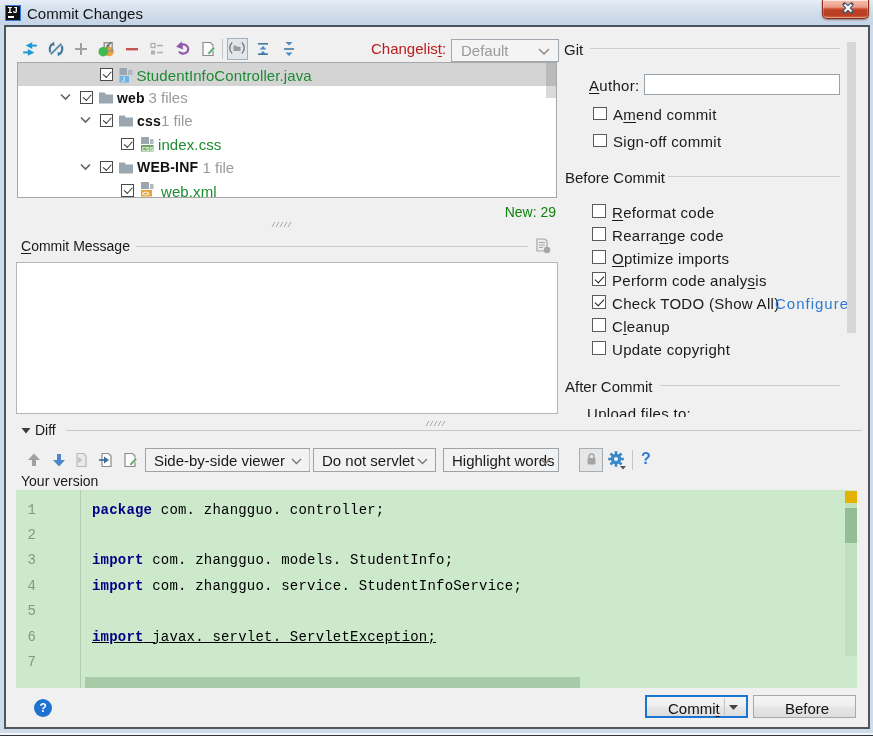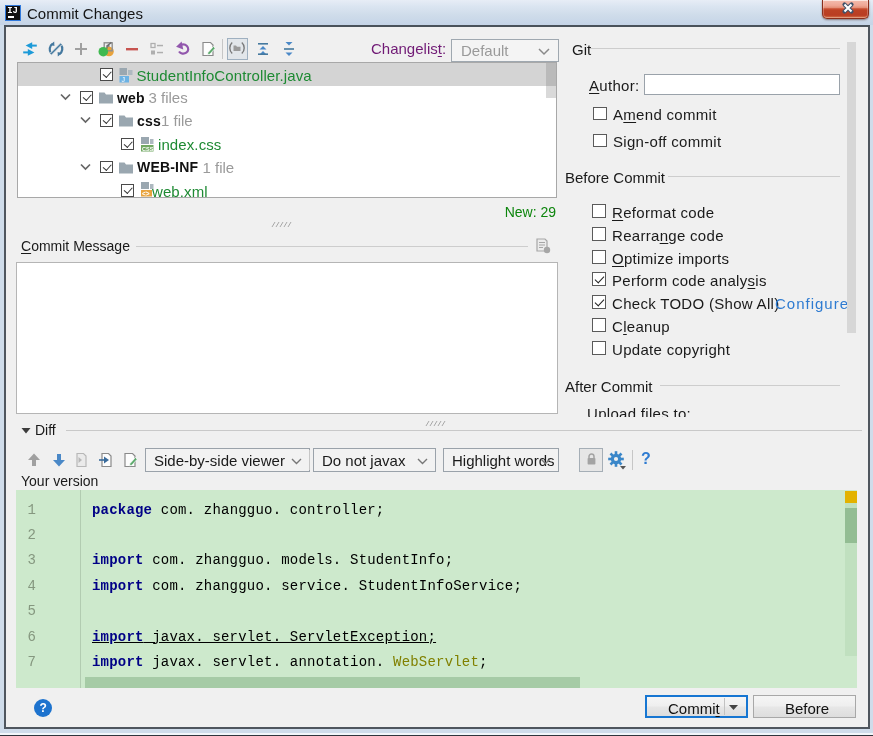--- a/index.html
+++ b/index.html
@@ -22,21 +22,21 @@
   #logo{left:5px;top:5px;width:13.5px;height:13.5px;background:#101010;border:1.6px solid #3079dc;}
   #logo .ij{position:absolute;left:1.2px;top:0.2px;color:#fff;font:bold 9px "Liberation Mono",monospace;letter-spacing:0px;}
   #logo .bar{position:absolute;left:1.8px;bottom:2px;width:6px;height:1.8px;background:#fff;}
   #wtitle{left:27px;top:5px;font-size:15px;color:#151515;line-height:18px;}
   #closebtn{left:822px;top:0px;width:45px;height:17.5px;border:1px solid #8a2e1b;border-top:none;
     border-radius:0 0 5px 5px;
     background:linear-gradient(180deg,#f4bdae 0%,#efa795 30%,#e18a71 45%,#cb5134 48%,#bc4124 58%,#b93d22 85%,#cc603c 94%,#e08a60 100%);
     box-shadow:inset 0 1px 0 rgba(255,255,255,.5), inset 0 0 0 1px rgba(255,255,255,.25), 0 1px 2px rgba(60,20,10,.5);}
   
   .ticon{top:41px;width:16px;height:16px;}
-  #chlabel{left:371px;top:40px;font-size:15px;color:#701a75;}
+  #chlabel{left:371px;top:40px;font-size:15px;color:#b91c1c;}
   #chcombo{left:451px;top:38.5px;width:108px;height:23px;background:#f4f4f4;border:1px solid #9fa8b0;box-sizing:border-box;}
   #chcombo .t{position:absolute;left:9px;top:2.5px;font-size:15px;color:#9a9a9a;}
   
   #treepanel{left:16.5px;top:61.5px;width:540px;height:136.5px;background:#fff;border:1px solid #a8a8a8;box-sizing:border-box;}
   .cb{position:absolute;width:10.5px;height:10.5px;border:1.5px solid #4a4a4a;background:#fff;}
   .cb .tick{position:absolute;left:1.5px;top:2px;width:7px;height:3.5px;border-left:1.8px solid #333;border-bottom:1.8px solid #333;transform:rotate(-48deg);}
   .gname{color:#1e8a33;font-size:15px;letter-spacing:0.1px;}
   .dname{color:#111;font-size:14px;font-weight:bold;letter-spacing:0.2px;}
   .gray{color:#9a9a9a;font-size:15px;}
   
@@ -230,21 +230,21 @@
 
   <div class="abs cb" style="left:121px;top:184px;">
       <span class="tick"></span>
     </div>
   <svg class="abs" style="left:139px;top:181.4px" width="16" height="16" viewBox="0 0 16 16">
     <path d="M2 1 L10 1 L10 8 L2 8 Z" fill="#9aa7b0"></path>
     <path d="M11 3 L14.5 3 L14.5 8 L11 8 Z" fill="#aeb9c0"></path>
     <rect x="2" y="9" width="11" height="6.5" fill="#e8a33d"></rect>
     <text x="3" y="14.8" font-size="6.5" fill="#fff" font-family="Liberation Sans" font-weight="bold">&lt;&gt;</text>
   </svg>
-  <div class="abs gname" style="left:152px;top:182.5px;">web.xml</div>
+  <div class="abs gname" style="left:161px;top:182.5px;">web.xml</div>
 
   <div class="abs" style="left:546px;top:63px;width:10px;height:35px;background:rgba(120,120,120,0.28);"></div>
 </div>
 
 <div class="abs" style="left:396px;top:204px;width:160px;text-align:right;font-size:14px;color:#0d850d;">New: <span style="color:#0d850d">29</span></div>
 <svg class="abs" style="left:270px;top:221px" width="22" height="7">
     <path d="M2 6 L5 1 M6 6 L9 1 M10 6 L13 1 M14 6 L17 1 M18 6 L21 1" stroke="#a8a8a8" stroke-width="1"></path>
   </svg>
 
 <div class="abs" style="left:21px;top:238px;font-size:14px;color:#1a1a1a;"><u>C</u>ommit Message</div>
@@ -252,21 +252,21 @@
 <div class="abs" id="cmicon">
 <svg class="abs" style="left:534px;top:237px" width="17" height="17" viewBox="0 0 17 17" opacity="0.85">
   <path d="M3 2 L11 2 L13 4 L13 14 L3 14 Z" fill="#ececec" stroke="#9a9a9a" stroke-width="1.2"></path>
   <path d="M5 5.5 L11 5.5 M5 8 L11 8 M5 10.5 L9 10.5" stroke="#9a9a9a" stroke-width="1.1"></path>
   <circle cx="13" cy="13" r="3.2" fill="#9a9a9a"></circle>
 </svg>
 </div>
 <div class="abs" id="cmbox"></div>
 
 <div id="rightpanel">
-  <div class="abs rp-h" style="left:564px;top:41px;margin-left:8px;">Git</div>
+  <div class="abs rp-h" style="left:564px;top:41px;">Git</div>
   <div class="abs hr" style="left:590px;top:48px;width:250px;"></div>
   <div class="abs rp-t" style="left:589px;top:77px;"><u>A</u>uthor:</div>
   <div class="abs" style="left:644px;top:74px;width:196px;height:21px;background:#fff;border:1px solid #9aa2aa;box-sizing:border-box;"></div>
   <div class="abs wcb" style="left:593px;top:106.5px;"></div>
   <div class="abs rp-t" style="left:613px;top:106px;">A<u>m</u>end commit</div>
   <div class="abs wcb" style="left:593px;top:133.5px;"></div>
   <div class="abs rp-t" style="left:613px;top:133px;">Si<u>g</u>n-off commit</div>
 
   <div class="abs rp-h" style="left:565px;top:169px;">Before Commit</div>
   <div class="abs hr" style="left:668px;top:176px;width:172px;"></div>
@@ -330,21 +330,21 @@
     <path d="M8 11.5 L13.5 5.5 L15.2 7.2 L9.8 13.2 L7.6 13.8 Z" fill="#59a869" stroke="#fff" stroke-width="0.7"></path>
   </svg>
   <div class="abs combo" style="left:145px;width:165px;">
       <span class="t">Side-by-side viewer</span>
     <svg width="11" height="7" style="position:absolute;right:7px;top:8.5px">
         <path d="M1 1 L5.5 5.5 L10 1" fill="none" stroke="#777" stroke-width="1.4"></path>
       </svg>
     </div>
   <div class="abs" style="left:308.5px;top:450px;width:1px;height:20px;background:#c6c6c6;"></div>
   <div class="abs combo" style="left:313px;width:123px;">
-      <span class="t">Do not javax</span>
+      <span class="t">Do not servlet</span>
     <svg width="11" height="7" style="position:absolute;right:7px;top:8.5px">
         <path d="M1 1 L5.5 5.5 L10 1" fill="none" stroke="#777" stroke-width="1.4"></path>
       </svg>
     </div>
   <div class="abs combo" style="left:443px;width:116px;">
       <span class="t">Highlight words</span>
     <svg width="11" height="7" style="position:absolute;right:7px;top:8.5px">
         <path d="M1 1 L5.5 5.5 L10 1" fill="none" stroke="#777" stroke-width="1.4"></path>
       </svg>
     </div>
@@ -381,21 +381,20 @@
   <div class="lnum" style="top:62.3px;">3</div>
   <div class="lnum" style="top:87.7px;">4</div>
   <div class="lnum" style="top:113.1px;">5</div>
   <div class="lnum" style="top:138.5px;">6</div>
   <div class="lnum" style="top:163.9px;">7</div>
   <div class="abs" style="left:64.5px;top:0;width:1px;height:198px;background:#b2ccb1;"></div>
   <div class="cl" style="top:11.5px;"><span class="kw">package</span> com. zhangguo. controller;</div>
   <div class="cl" style="top:62.3px;"><span class="kw">import</span> com. zhangguo. models. StudentInfo;</div>
   <div class="cl" style="top:87.7px;"><span class="kw">import</span> com. zhangguo. service. StudentInfoService;</div>
   <div class="cl" style="top:138.5px;text-decoration:underline;"><span class="kw">import</span> javax. servlet. ServletException;</div>
-  <div class="cl" style="top:163.9px;"><span class="kw">import</span> javax. servlet. annotation. <span class="ann">WebServlet</span>;</div>
 
   <div class="abs" style="left:829.5px;top:13px;width:11.5px;height:153px;background:#c0e0bf;"></div>
   <div class="abs" style="left:829.5px;top:1px;width:11.5px;height:12px;background:#e3b200;"></div>
   <div class="abs" style="left:829.5px;top:18px;width:11.5px;height:35px;background:#93bd93;"></div>
 
   <div class="abs" style="left:69.5px;top:187px;width:495px;height:11px;background:#a6cba6;"></div>
 </div>
 
 <div class="abs" id="helpicon" style="left:34px;top:699px;width:18px;height:18px;border-radius:50%;background:#1d73ce;">
   <span style="position:absolute;left:5.4px;top:1.5px;color:#fff;font-size:12px;font-weight:bold;">?</span>

